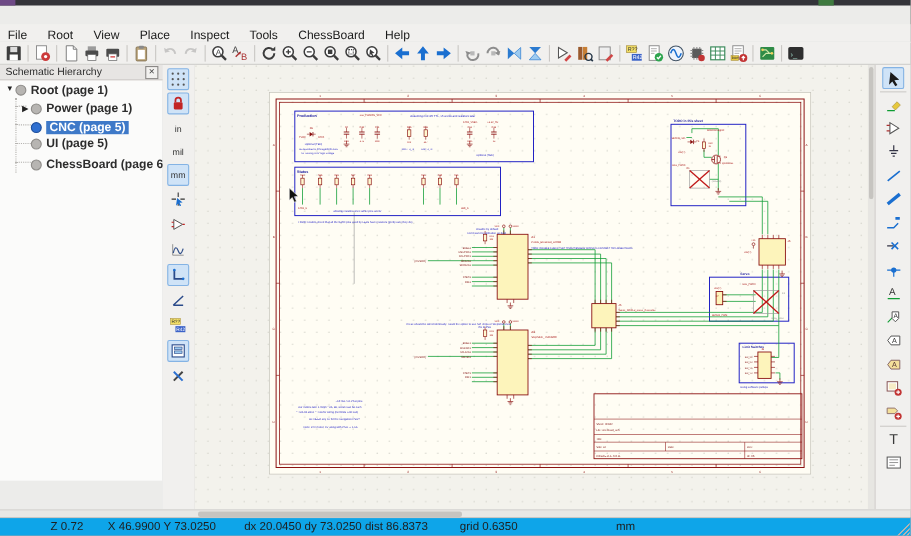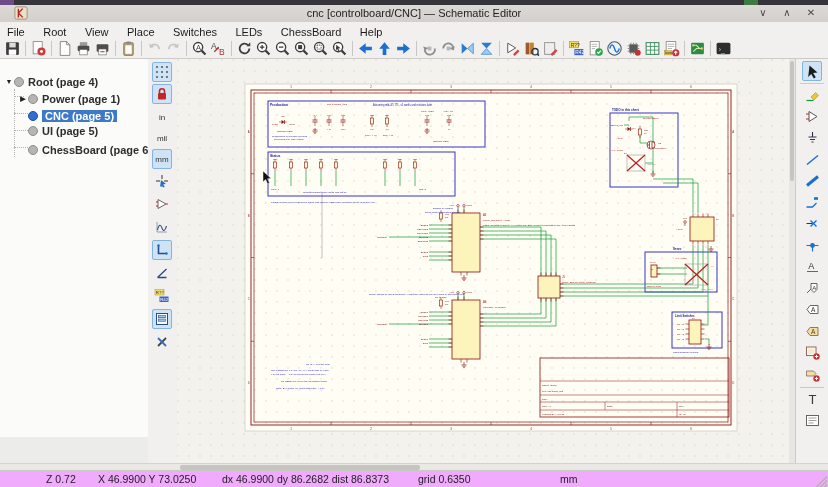--- a/index.html
+++ b/index.html
@@ -43,55 +43,43 @@
   #righttools{position:absolute;left:795px;top:59px;width:33px;height:404px;background:#f1f0ee;border-left:1px solid #cdcbc8;}
   .rtbtn{position:absolute;left:6px;width:20px;height:20px;display:flex;align-items:center;justify-content:center;border-radius:2px;}
   .rsep{position:absolute;left:4px;width:24px;height:1px;background:#cdcbc8;}
   
   #canvas{position:absolute;left:177px;top:59px;width:612px;height:404px;background:#f3f2ec;}
   #vscroll{position:absolute;left:789px;top:59px;width:6px;height:404px;background:#e7e6e2;}
   #vthumb{position:absolute;left:1px;top:2px;width:4px;height:120px;background:#c6c4c0;border-radius:2px;}
   #hscrollrow{position:absolute;left:0px;top:463px;width:828px;height:7px;background:#e9e8e5;border-top:1px solid #d5d3d0;}
   #hthumb{position:absolute;left:180px;top:1px;width:240px;height:5px;background:#c6c4c0;border-radius:2px;}
   
-  #statusbar{position:absolute;left:0;top:470px;width:828px;height:17px;background:#f0abfc;border-top:1px solid #c9c7c4;font-size:10.5px;color:#1e1e1e;}
+  #statusbar{position:absolute;left:0;top:470px;width:828px;height:17px;background:#0ea5e9;border-top:1px solid #c9c7c4;font-size:10.5px;color:#1e1e1e;}
   .sfield{position:absolute;top:2px;white-space:nowrap;}
   #grip{position:absolute;right:1px;bottom:1px;width:13px;height:13px;background:
     linear-gradient(135deg,transparent 55%,#b5b3b0 55%,#b5b3b0 62%,transparent 62%,transparent 72%,#b5b3b0 72%,#b5b3b0 79%,transparent 79%,transparent 88%,#b5b3b0 88%,#b5b3b0 95%,transparent 95%);}
   svg text{font-family:"Liberation Sans",sans-serif;}
 </style>
 </head>
 <body>
 
 <div id="app">
   <div id="strip">
       <div class="seg1"></div>
       <div class="seg2"></div>
     </div>
 
-  <div id="titlebar">
-    <span id="appicon">
-      <svg width="14" height="14" viewBox="0 0 16 16">
-          <rect x="1" y="1" width="14" height="14" rx="2" fill="#e9e1c9" stroke="#9a8c6a" stroke-width="1"></rect>
-          <path d="M5 3v10M5 8l5-5M5 8l5 5" stroke="#b22" stroke-width="1.6" fill="none"></path>
-        </svg>
-    </span>
-    <span class="ttext">cnc [controlboard/CNC] — Schematic Editor</span>
-    <span class="winctl" style="right:56px;">∨</span>
-    <span class="winctl" style="right:32px;">∧</span>
-    <span class="winctl" style="right:8px;">✕</span>
-  </div>
 
   <div id="menubar">
     <span class="menu">File</span>
     <span class="menu">Root</span>
     <span class="menu">View</span>
     <span class="menu">Place</span>
-    <span class="menu">Switches</span>
-    <span class="menu">LEDs</span>
+    <span class="menu">Inspect</span>
+    <span class="menu">Tools</span>
     <span class="menu">ChessBoard</span>
     <span class="menu">Help</span>
   </div>
 
   <div id="toolbar">
     <span class="tbtn">
         <svg width="17" height="17" viewBox="0 0 16 16">
           <rect x="2" y="2" width="12" height="12" rx="1" fill="#3d3d3d"></rect>
           <rect x="5" y="2.5" width="6" height="4.5" fill="#dcdcdc"></rect>
           <rect x="4.5" y="9" width="7" height="5" fill="#fff"></rect>
@@ -327,29 +315,33 @@
     <span class="sep"></span>
     <span class="tbtn">
         <svg width="17" height="17" viewBox="0 0 16 16">
           <rect x="1.5" y="2.5" width="13" height="11" rx="1.5" fill="#2e2e2e"></rect>
           <text x="3.5" y="11" font-size="6.5" fill="#9fd8c8">›_</text>
         </svg>
       </span>
   </div>
 
   <div id="hierpanel">
+    <div id="hierhead">
+      <span class="htitle">Schematic Hierarchy</span>
+      <span id="hierclose">✕</span>
+    </div>
     <div class="tree" style="left:14px;top:30px;height:68px;"></div>
     <div class="treeh" style="left:14px;top:37px;width:10px;"></div>
     <div class="treeh" style="left:14px;top:54px;width:14px;"></div>
     <div class="treeh" style="left:14px;top:71px;width:14px;"></div>
     <div class="treeh" style="left:14px;top:88px;width:14px;"></div>
     <div class="hrow" style="left:4px;top:15px;">
       <span class="harrow">▼</span>
       <span class="hdot"></span>
-      <span class="hlabel">Root (page 4)</span>
+      <span class="hlabel">Root (page 1)</span>
     </div>
     <div class="hrow" style="left:18px;top:32px;">
       <span class="harrow">▶</span>
       <span class="hdot"></span>
       <span class="hlabel">Power (page 1)</span>
     </div>
     <div class="hrow" style="left:28px;top:49px;">
       <span class="hdot blue"></span>
       <span class="hlabel sel">CNC (page 5)</span>
     </div>
@@ -971,18 +963,18 @@
       </span>
   </div>
 
   <div id="hscrollrow">
       <div id="hthumb"></div>
     </div>
 
   <div id="statusbar">
     <span class="sfield" style="left:46px;">Z 0.72</span>
     <span class="sfield" style="left:98px;">X 46.9900 Y 73.0250</span>
-    <span class="sfield" style="left:222px;">dx 46.9900 dy 86.2682 dist 86.8373</span>
+    <span class="sfield" style="left:222px;">dx 20.0450 dy 73.0250 dist 86.8373</span>
     <span class="sfield" style="left:418px;">grid 0.6350</span>
     <span class="sfield" style="left:560px;">mm</span>
     <span id="grip"></span>
   </div>
 </div>
 
 </body></html>

